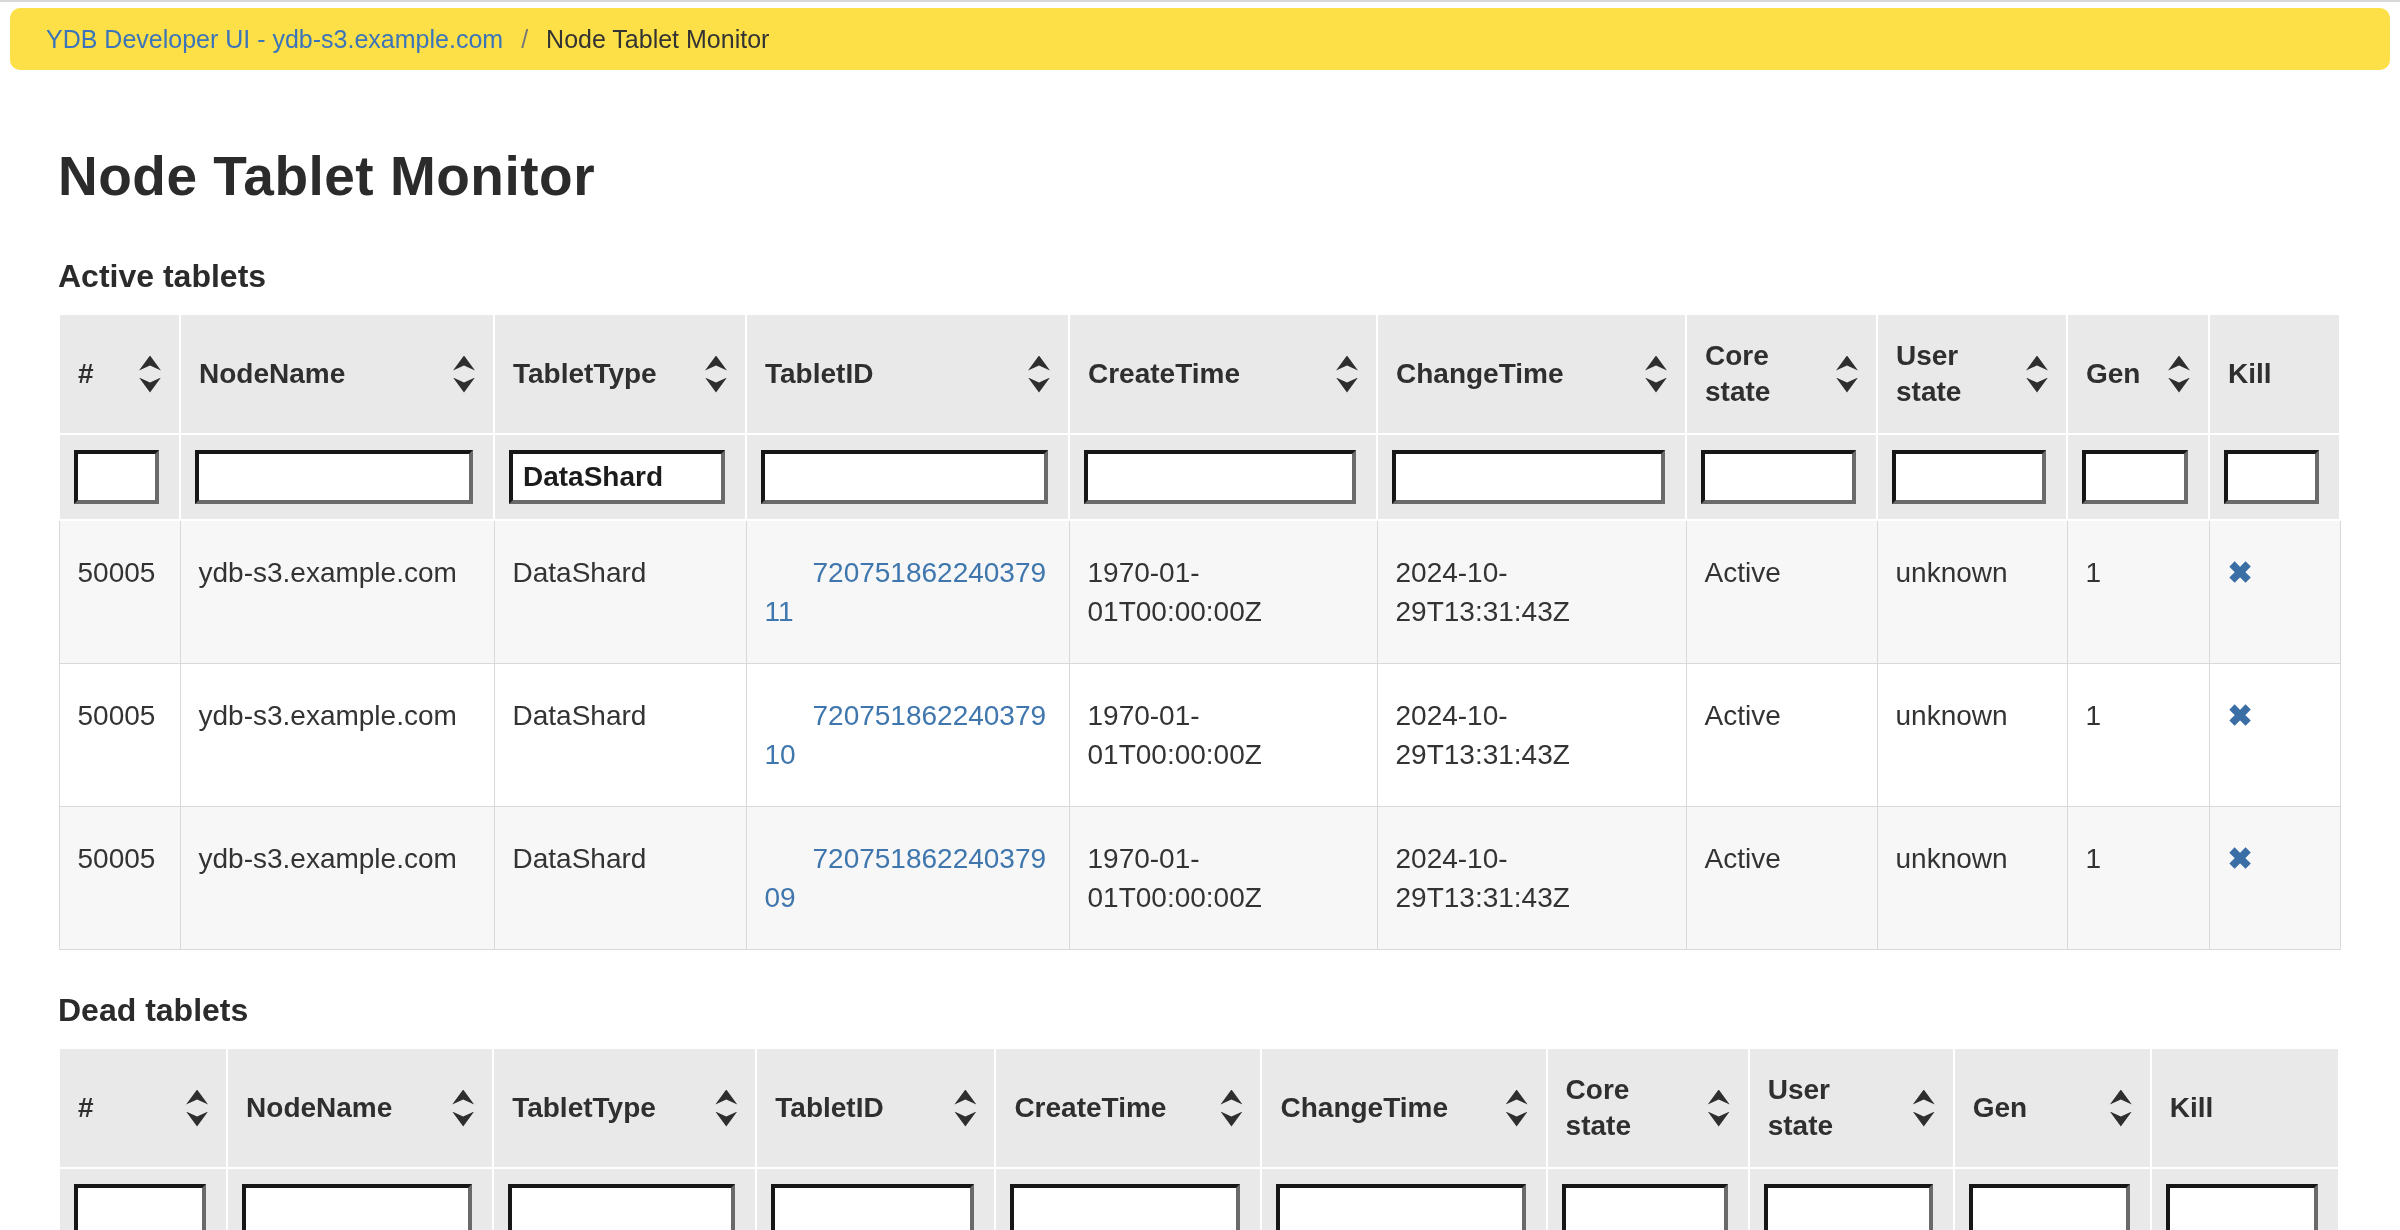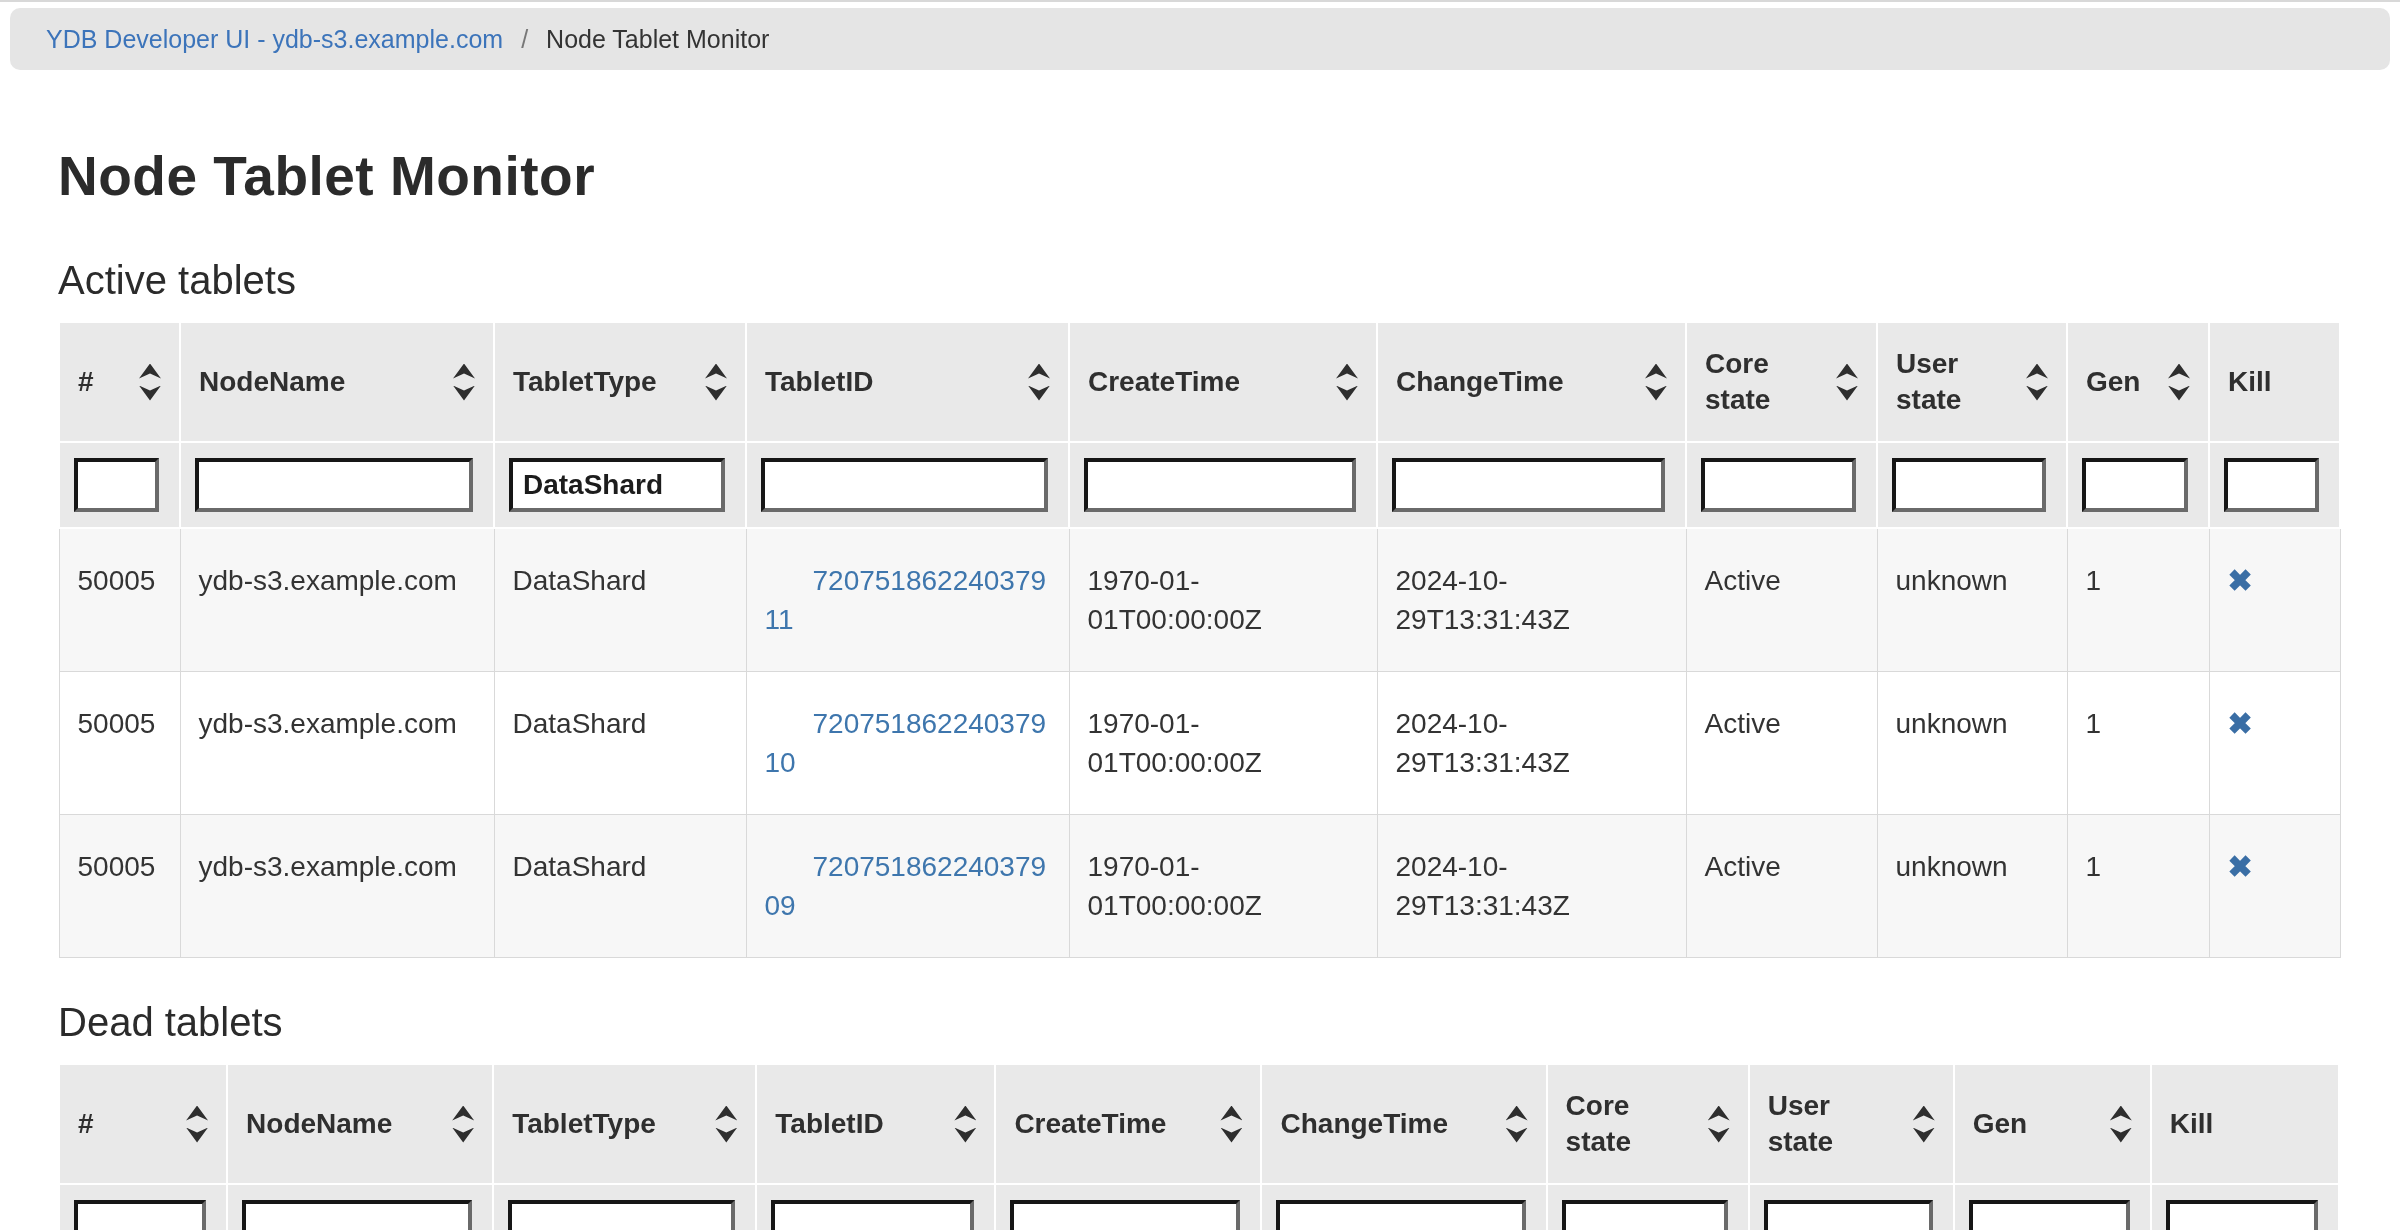--- a/index.html
+++ b/index.html
@@ -13,21 +13,21 @@
     font-family: "Liberation Sans", sans-serif;
   }
 
   
   .nav-wrap {
     border-top: 2px solid #d8d8d8;
     padding: 6px 10px 0 10px;
   }
   .navbar {
     height: 62px;
-    background: #e5e5e5;
+    background: #fde047;
     border-radius: 10px;
     display: flex;
     align-items: center;
     padding: 0 36px;
     font-size: 25px;
     text-align: right;
   }
   .crumb-link { color: #3c74ba; text-decoration: none; }
   .crumb-sep { color: #777777; margin: 0 18px; }
   .crumb-current { color: #333333; }
@@ -35,22 +35,22 @@
   
   main { padding: 0 58px; }
   h1.page-title {
     font-size: 55px;
     font-weight: 700;
     color: #2b2b2b;
     margin: 74px 0 0 0;
     letter-spacing: 0.5px;
   }
   h2.section-heading {
-    font-size: 40px;
-    font-weight: 400;
+    font-size: 32px;
+    font-weight: 700;
     color: #2b2b2b;
     margin: 50px 0 18px 0;
   }
   #dead-heading { margin-top: 42px; }
 
   
   table.monitor-table {
     width: 2282px;
     table-layout: fixed;
     border-collapse: collapse;

